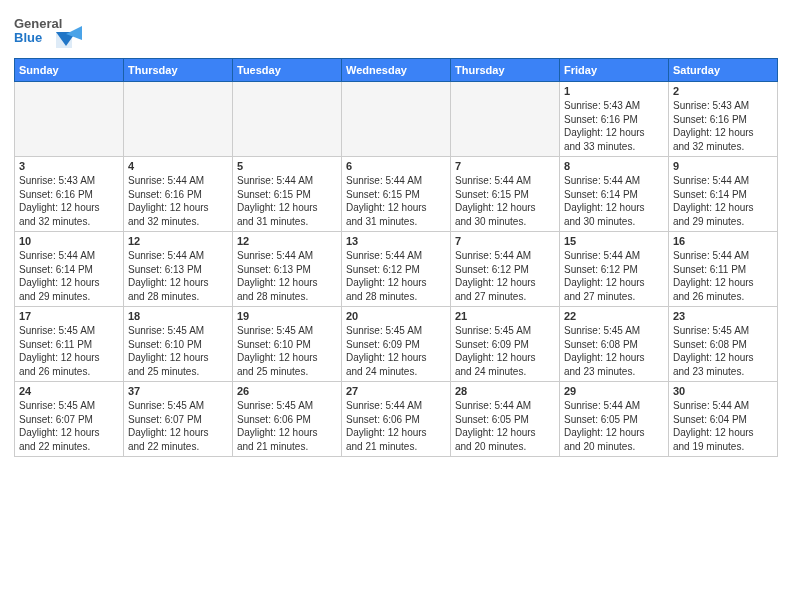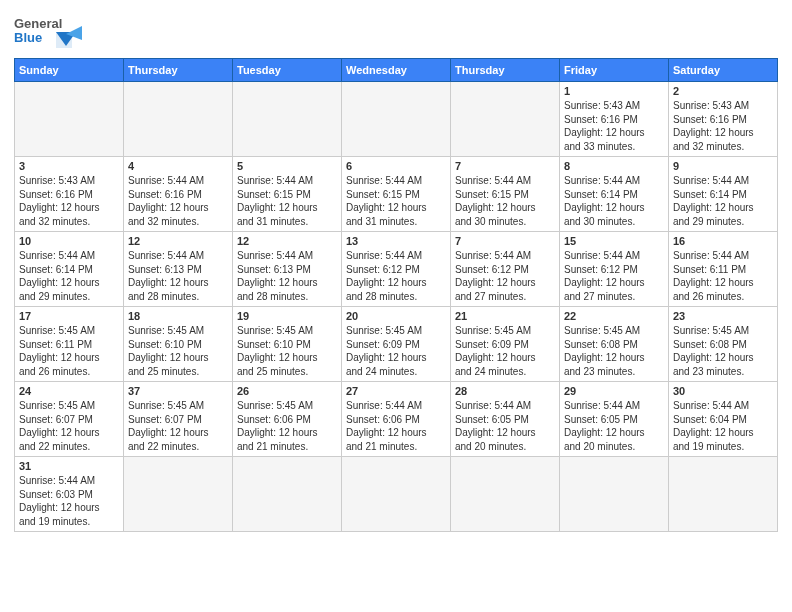--- a/index.html
+++ b/index.html
@@ -346,30 +346,15 @@
 and 20 minutes.</div>
           </td>
           <td>
             <div class="day-number">30</div>
             <div class="day-info" style="white-space: pre-line;">Sunrise: 5:44 AM
 Sunset: 6:04 PM
 Daylight: 12 hours
 and 19 minutes.</div>
           </td>
         </tr>
-        <tr>
-          <td>
-            <div class="day-number">31</div>
-            <div class="day-info" style="white-space: pre-line;">Sunrise: 5:44 AM
-Sunset: 6:03 PM
-Daylight: 12 hours
-and 19 minutes.</div>
-          </td>
-          <td class="empty"></td>
-          <td class="empty"></td>
-          <td class="empty"></td>
-          <td class="empty"></td>
-          <td class="empty"></td>
-          <td class="empty"></td>
-        </tr>
       </tbody>
   </table>
 </div>
 
 </body></html>

